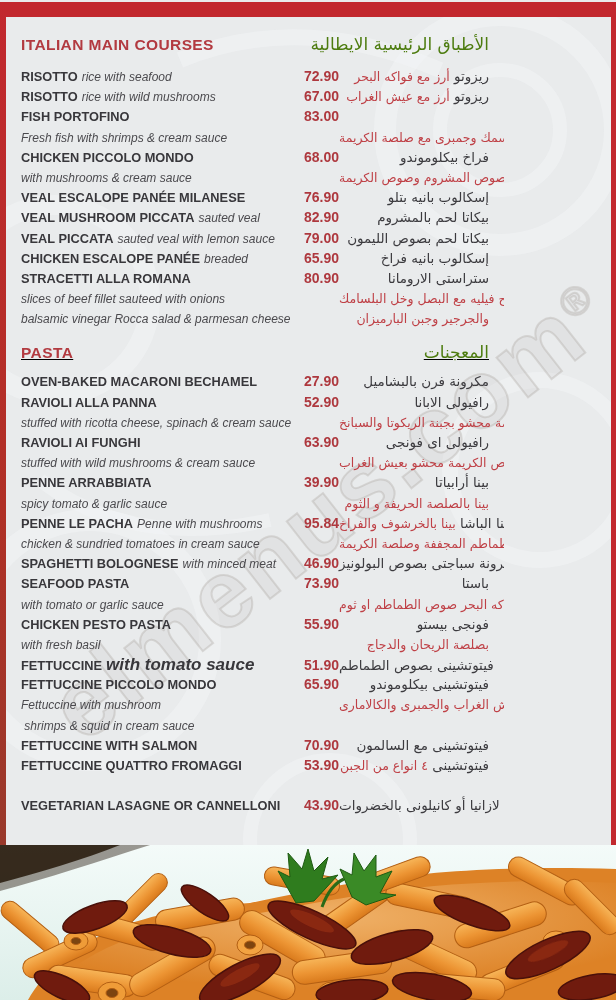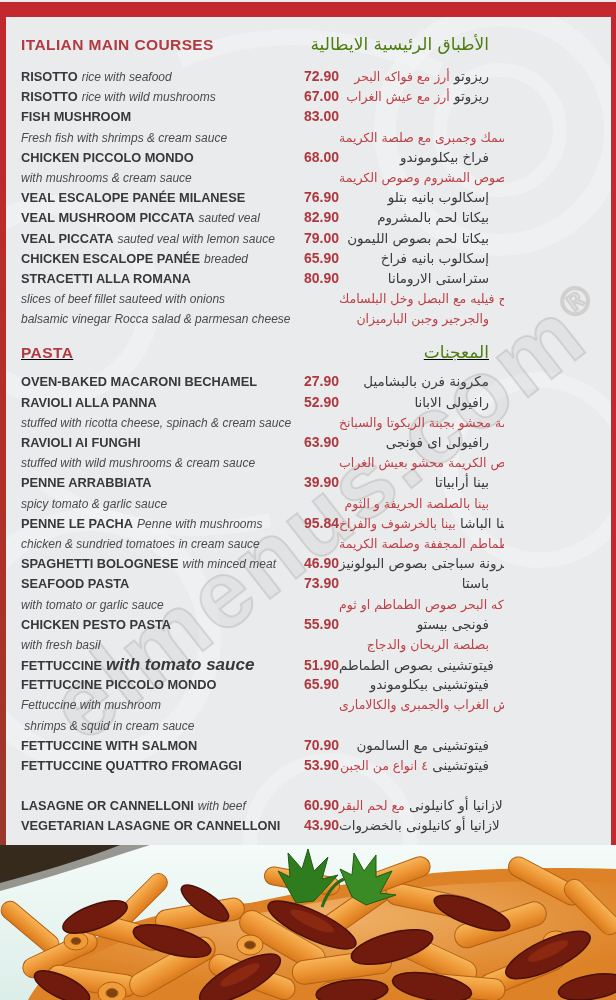--- a/index.html
+++ b/index.html
@@ -83,21 +83,21 @@
       </div>
       <div class="row item">
         <div class="left">
           <span class="entxt"><span class="en-name">RISOTTO</span><span class="en-note">rice with wild mushrooms</span></span>
           <span class="price">67.00</span>
         </div>
         <div class="col-ar"><span class="ar-name">ريزوتو</span> <span class="ar-note">أرز مع عيش الغراب</span></div>
       </div>
       <div class="row item">
         <div class="left">
-          <span class="entxt"><span class="en-name">FISH MUSHROOM</span></span>
+          <span class="entxt"><span class="en-name">FISH PORTOFINO</span></span>
           <span class="price">83.00</span>
         </div>
       </div>
       <div class="row desc">
         <div class="left">
           <span class="entxt"><span class="en-note">Fresh fish with shrimps &amp; cream sauce</span></span>
         </div>
         <div class="col-ar"><span class="ar-note">سمك وجمبرى مع صلصة الكريمة</span></div>
       </div>
       <div class="row item">
@@ -293,27 +293,20 @@
         <div class="col-ar"><span class="ar-name">فيتوتشينى مع السالمون</span></div>
       </div>
       <div class="row item">
         <div class="left">
           <span class="entxt"><span class="en-name">FETTUCCINE QUATTRO FROMAGGI</span></span>
           <span class="price">53.90</span>
         </div>
         <div class="col-ar"><span class="ar-name">فيتوتشينى</span> <span class="ar-note">٤ انواع من الجبن</span></div>
       </div>
       <div class="row-gap"></div>
-      <div class="row item">
-        <div class="left">
-          <span class="entxt"><span class="en-name">LASAGNE OR CANNELLONI</span><span class="en-note">with beef</span></span>
-          <span class="price">60.90</span>
-        </div>
-        <div class="col-ar"><span class="ar-name">لازانيا أو كانيلونى</span> <span class="ar-note">مع لحم البقر</span></div>
-      </div>
       <div class="row item">
         <div class="left">
           <span class="entxt"><span class="en-name">VEGETARIAN LASAGNE OR CANNELLONI</span></span>
           <span class="price">43.90</span>
         </div>
         <div class="col-ar"><span class="ar-name">لازانيا أو كانيلونى بالخضروات</span></div>
       </div>
     </div>
 
 </div>

